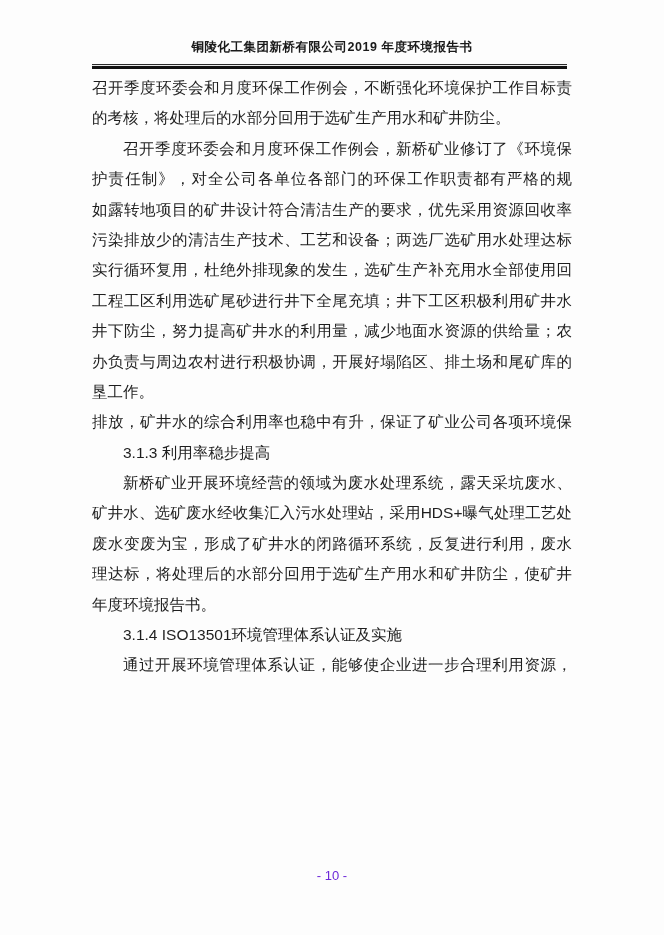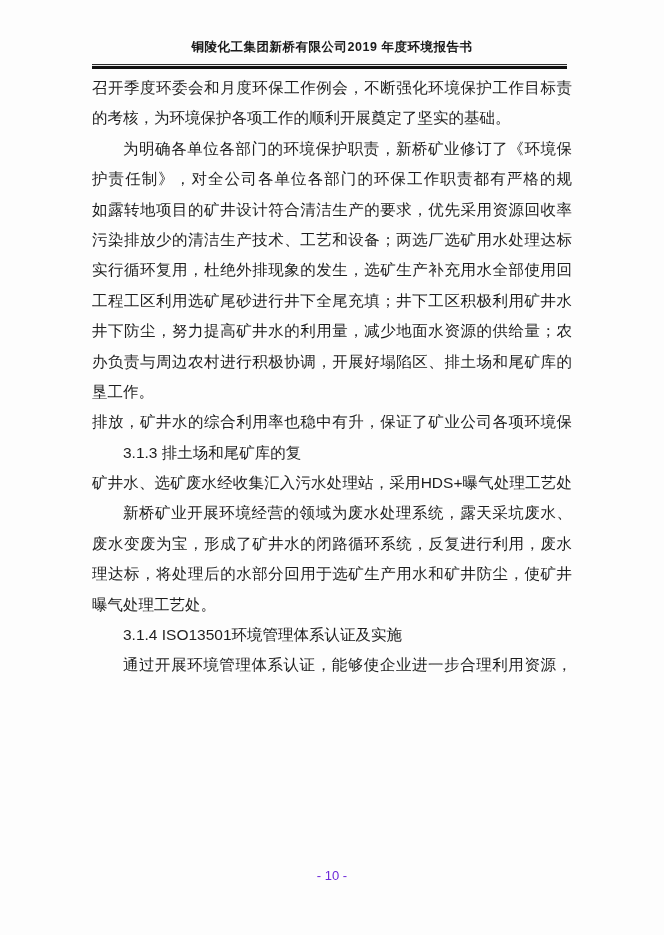--- a/index.html
+++ b/index.html
@@ -75,36 +75,36 @@
 <body>
 
 <div class="page">
 
   <div class="hdr-title">铜陵化工集团新桥有限公司2019 年度环境报告书</div>
 
   <div class="hdr-rule"></div>
 
   <div class="doc-body">
     <div class="ln jy">召开季度环委会和月度环保工作例会，不断强化环境保护工作目标责任</div>
-    <div class="ln">的考核，为环境保护各项工作的顺利开展奠定了坚实的基础。</div>
-    <div class="ln jy ind">为明确各单位各部门的环境保护职责，新桥矿业修订了《环境保</div>
+    <div class="ln">的考核，将处理后的水部分回用于选矿生产用水和矿井防尘。</div>
+    <div class="ln jy ind">召开季度环委会和月度环保工作例会，新桥矿业修订了《环境保</div>
     <div class="ln jy">护责任制》，对全公司各单位各部门的环保工作职责都有严格的规定，</div>
     <div class="ln jy">如露转地项目的矿井设计符合清洁生产的要求，优先采用资源回收率高、</div>
     <div class="ln jy">污染排放少的清洁生产技术、工艺和设备；两选厂选矿用水处理达标后</div>
     <div class="ln jy">实行循环复用，杜绝外排现象的发生，选矿生产补充用水全部使用回用水；</div>
     <div class="ln jy">工程工区利用选矿尾砂进行井下全尾充填；井下工区积极利用矿井水进行</div>
     <div class="ln jy">井下防尘，努力提高矿井水的利用量，减少地面水资源的供给量；农事</div>
     <div class="ln jy">办负责与周边农村进行积极协调，开展好塌陷区、排土场和尾矿库的复</div>
     <div class="ln">垦工作。</div>
     <div class="ln jy">排放，矿井水的综合利用率也稳中有升，保证了矿业公司各项环境保护</div>
-    <div class="ln ind">3.1.3 排土场和尾矿库的复</div>
+    <div class="ln ind">3.1.3 利用率稳步提高</div>
+    <div class="ln jy ind">新桥矿业开展环境经营的领域为废水处理系统，露天采坑废水、</div>
     <div class="ln jy">矿井水、选矿废水经收集汇入污水处理站，采用HDS+曝气处理工艺处</div>
-    <div class="ln jy ind">新桥矿业开展环境经营的领域为废水处理系统，露天采坑废水、</div>
     <div class="ln jy">废水变废为宝，形成了矿井水的闭路循环系统，反复进行利用，废水</div>
     <div class="ln jy">理达标，将处理后的水部分回用于选矿生产用水和矿井防尘，使矿井</div>
-    <div class="ln">曝气处理工艺处。</div>
+    <div class="ln">年度环境报告书。</div>
     <div class="ln ind">3.1.4 ISO13501环境管理体系认证及实施</div>
     <div class="ln jy ind">通过开展环境管理体系认证，能够使企业进一步合理利用资源，</div>
   </div>
 
   <div class="footer">- 10 -</div>
 
 </div>
 
 </body></html>

